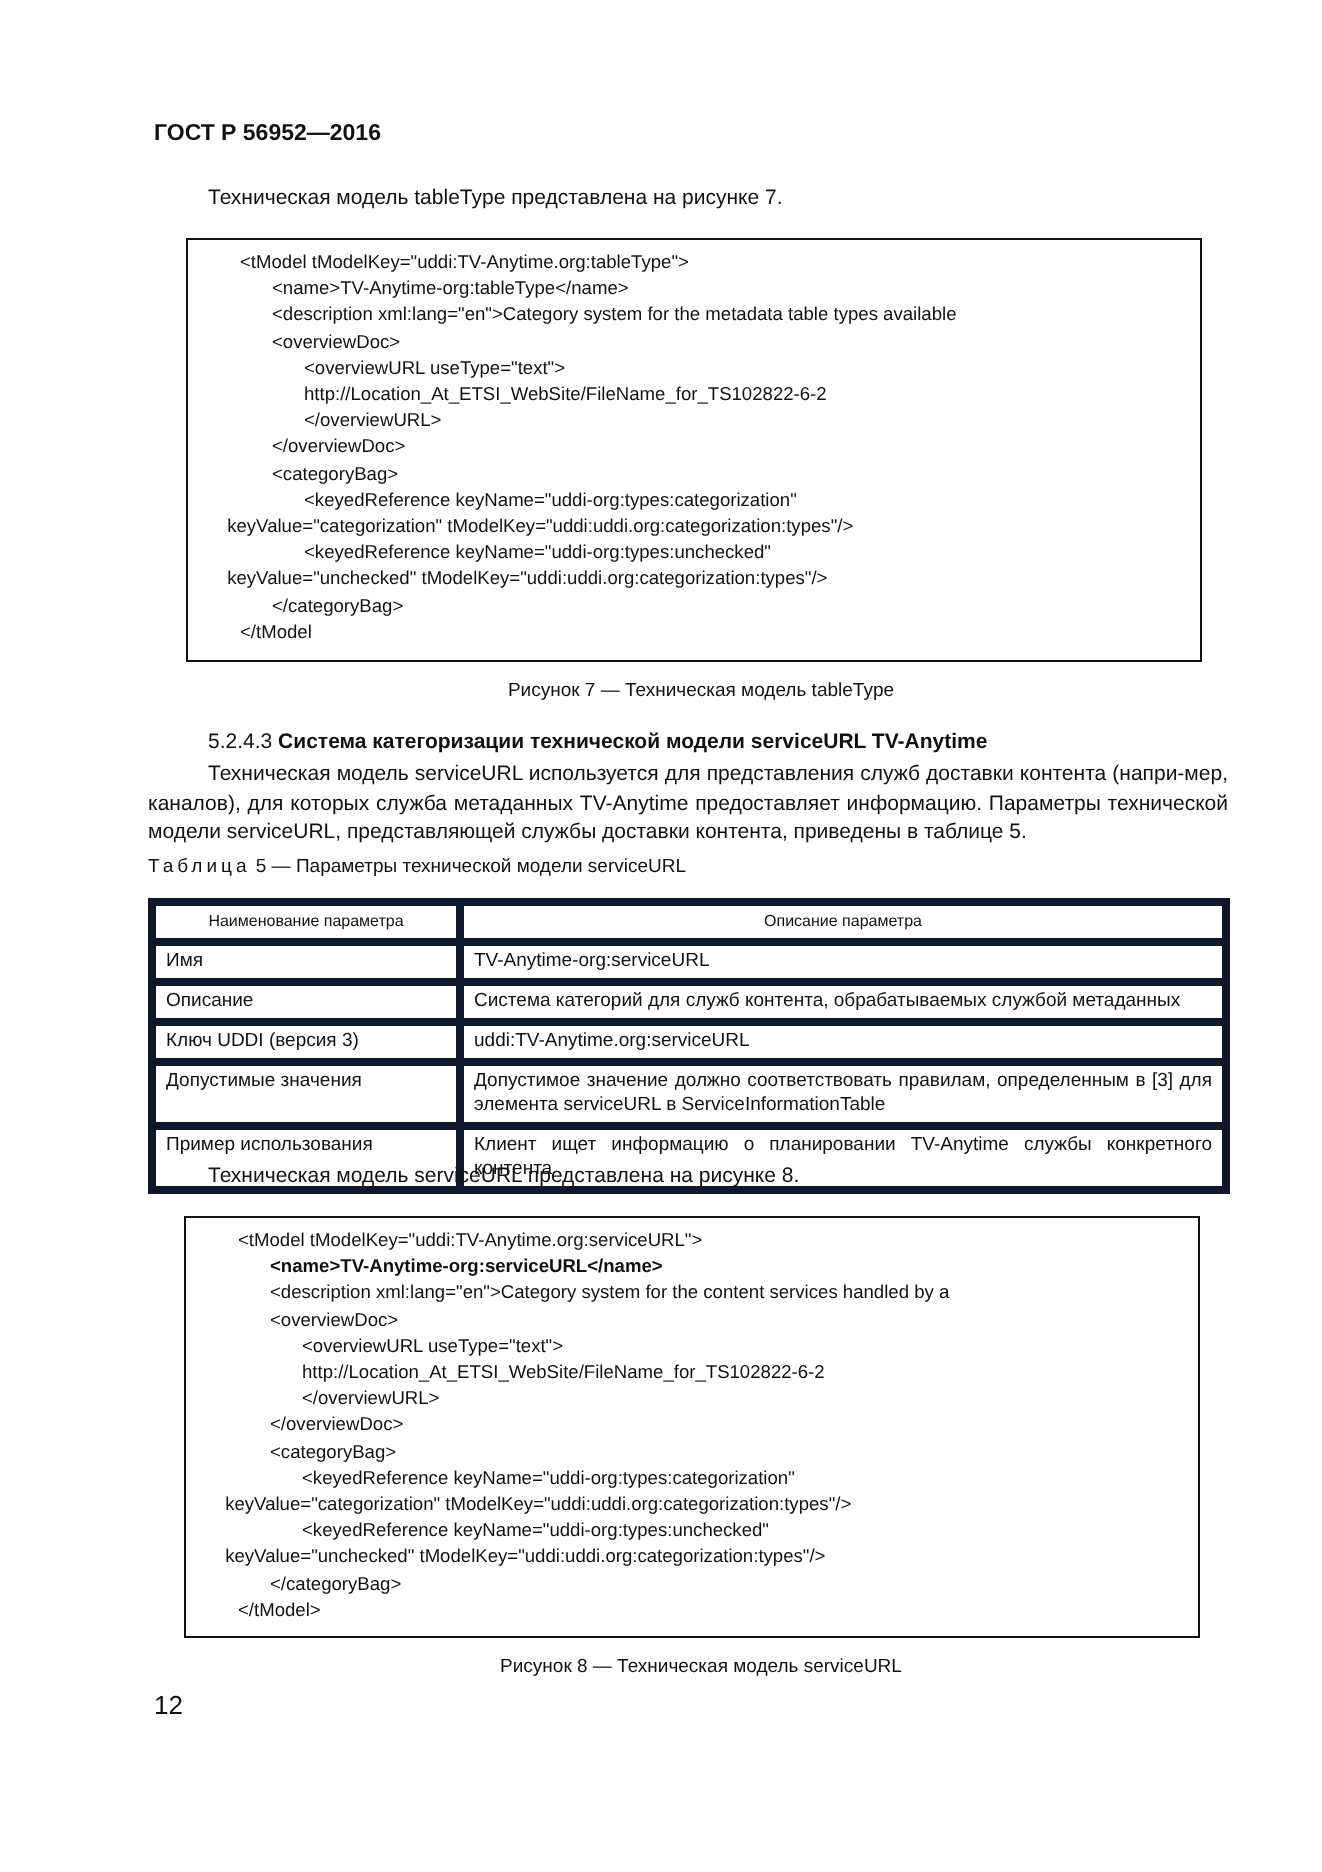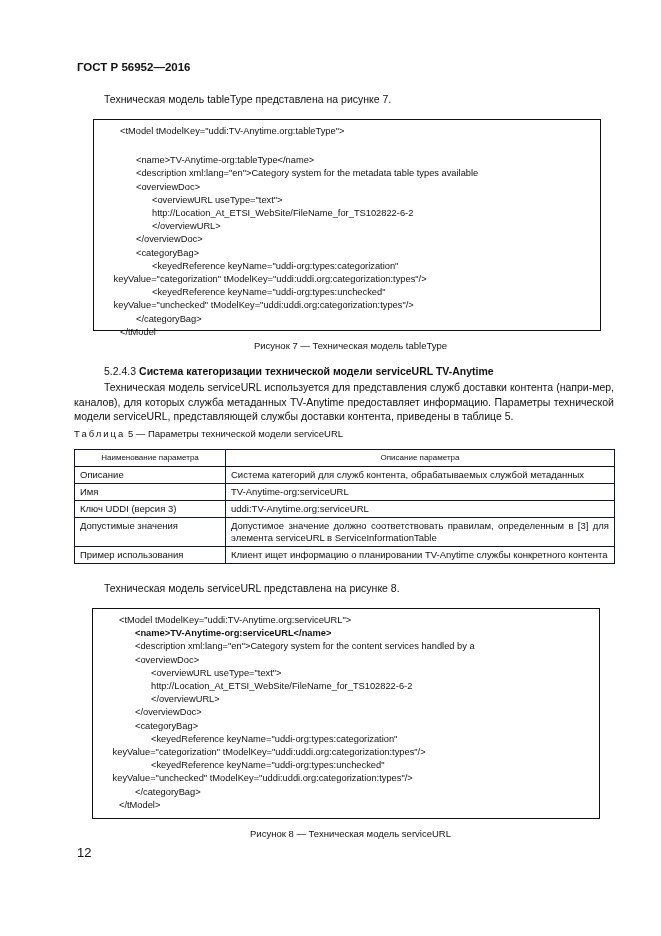--- a/index.html
+++ b/index.html
@@ -16,38 +16,38 @@
   .caption { font-size: 9.5px; left: 0; width: 661px; text-align: center; }
   .cap7 { top: 340px; left: 20px; }
   .cap8 { top: 828px; left: 20px; }
   .section { left: 104px; top: 365px; font-size: 10.5px; }
   .section b { font-weight: bold; }
   .body-para { left: 74px; top: 380px; width: 540px; font-size: 10.5px; line-height: 14.5px; text-align: justify; }
   .body-para .indent { display: inline-block; width: 30px; }
   .table-title { left: 74px; top: 428px; font-size: 9.5px; }
   .table-title .spaced { letter-spacing: 2px; }
   table.params { position: absolute; left: 74px; top: 449px; width: 541px; border-collapse: collapse; font-size: 9.5px; }
-  table.params td, table.params th { border: 1px solid #0f172a; padding: 2px 5px; vertical-align: top; line-height: 12px; }
+  table.params td, table.params th { border: 4px solid #0f172a; padding: 2px 5px; vertical-align: top; line-height: 12px; }
   table.params th { font-weight: normal; font-size: 8px; text-align: center; height: 10px; border-bottom: 1.5px solid #111; }
   table.params td.c1 { width: 140px; }
   table.params td.just { text-align: justify; }
   .intro2 { left: 104px; top: 581px; }
   .page-num { left: 77px; top: 845px; font-size: 13px; }
 </style>
 </head>
 <body>
 
 <div class="abs doc-header">ГОСТ Р 56952—2016</div>
 
 <div class="abs para intro1">Техническая модель tableType представлена на рисунке 7.</div>
 
 <div class="abs codebox box1">
   <div id="code7">
       <div class="codeline" style="padding-left: 16px;">&lt;tModel tModelKey="uddi:TV-Anytime.org:tableType"&gt;</div>
-      <div class="codeline" style="padding-left: 32px; margin-top: 16px;">&lt;name&gt;TV-Anytime-org:tableType&lt;/name&gt;</div>
+      <div class="codeline" style="padding-left: 32px;">&lt;name&gt;TV-Anytime-org:tableType&lt;/name&gt;</div>
       <div class="codeline" style="padding-left: 32px;">&lt;description xml:lang="en"&gt;Category system for the metadata table types available</div>
       <div class="codeline" style="padding-left: 32px;">&lt;overviewDoc&gt;</div>
       <div class="codeline" style="padding-left: 48px;">&lt;overviewURL useType="text"&gt;</div>
       <div class="codeline" style="padding-left: 48px;">http://Location_At_ETSI_WebSite/FileName_for_TS102822-6-2</div>
       <div class="codeline" style="padding-left: 48px;">&lt;/overviewURL&gt;</div>
       <div class="codeline" style="padding-left: 32px;">&lt;/overviewDoc&gt;</div>
       <div class="codeline" style="padding-left: 32px;">&lt;categoryBag&gt;</div>
       <div class="codeline" style="padding-left: 48px;">&lt;keyedReference keyName="uddi-org:types:categorization"</div>
       <div class="codeline" style="padding-left: 9.6px;">keyValue="categorization" tModelKey="uddi:uddi.org:categorization:types"/&gt;</div>
       <div class="codeline" style="padding-left: 48px;">&lt;keyedReference keyName="uddi-org:types:unchecked"</div>
@@ -70,26 +70,26 @@
 
 <table class="params">
   <thead>
     <tr>
       <th style="width:140px">Наименование параметра</th>
       <th>Описание параметра</th>
     </tr>
   </thead>
   <tbody id="table5-body">
       <tr>
+        <td class="c1">Имя</td>
+        <td class="just">TV-Anytime-org:serviceURL</td>
+      </tr>
+      <tr>
         <td class="c1">Описание</td>
         <td class="just">Система категорий для служб контента, обрабатываемых службой метаданных</td>
-      </tr>
-      <tr>
-        <td class="c1">Имя</td>
-        <td class="just">TV-Anytime-org:serviceURL</td>
       </tr>
       <tr>
         <td class="c1">Ключ UDDI (версия 3)</td>
         <td class="just">uddi:TV-Anytime.org:serviceURL</td>
       </tr>
       <tr>
         <td class="c1">Допустимые значения</td>
         <td class="just">Допустимое значение должно соответствовать правилам, определенным в [3] для элемента serviceURL в ServiceInformationTable</td>
       </tr>
       <tr>

